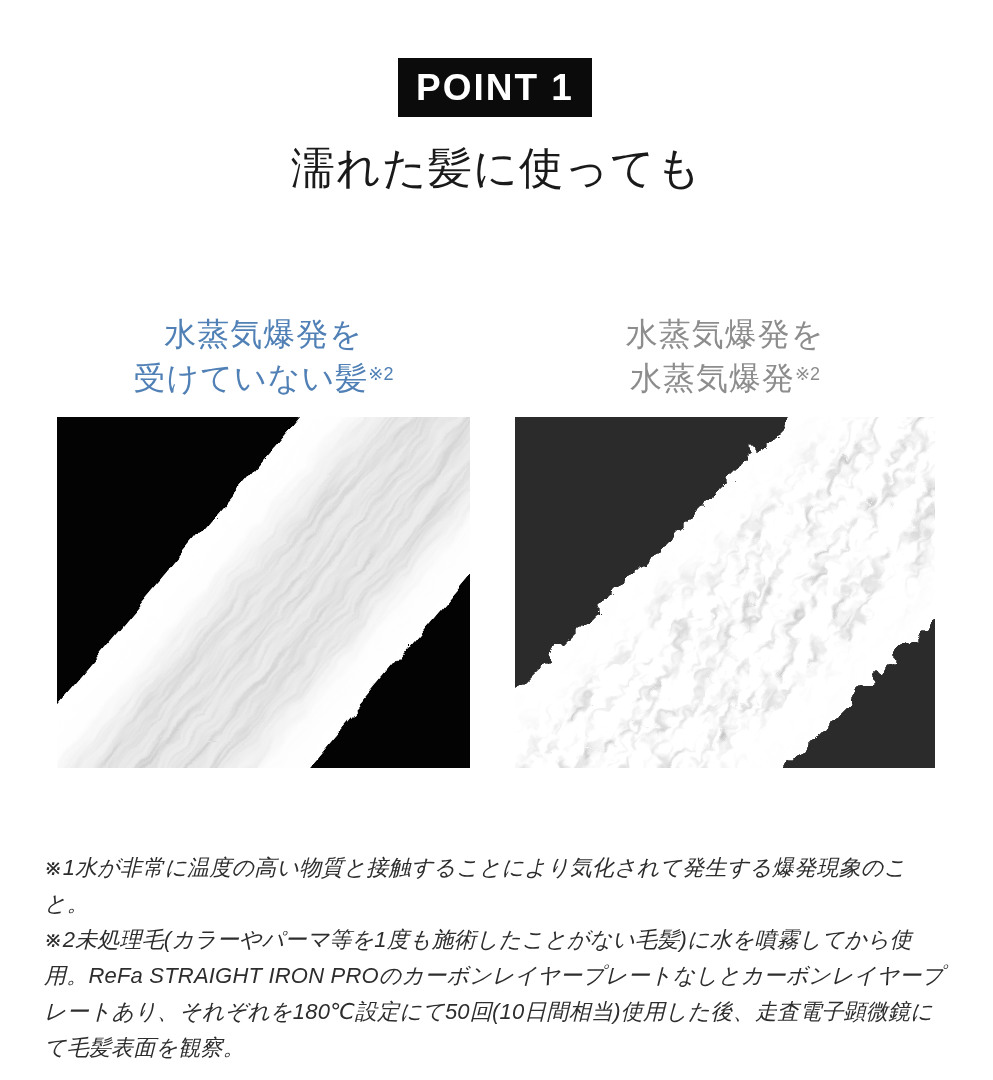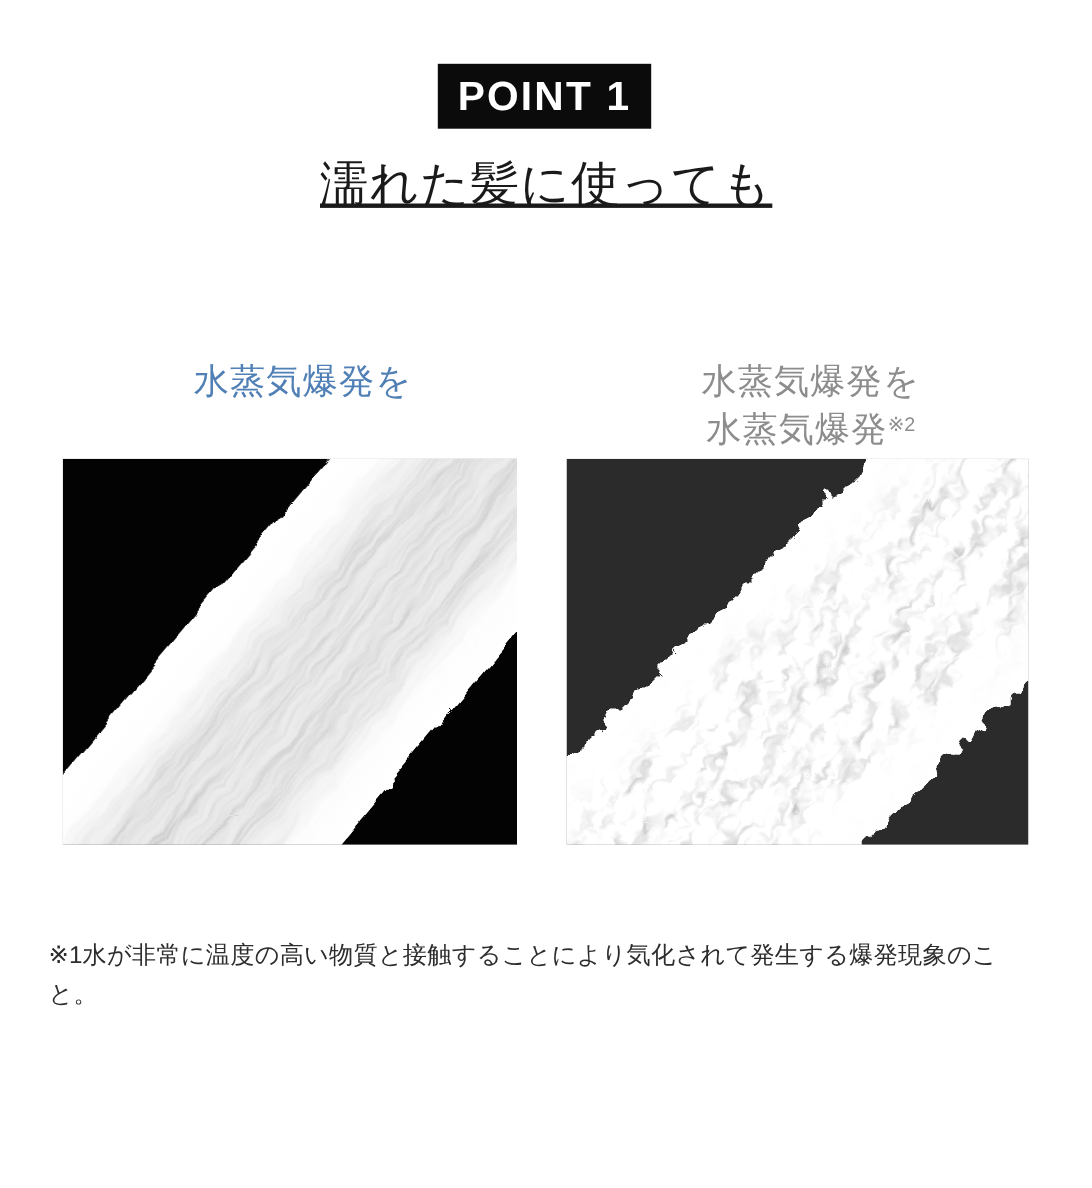--- a/index.html
+++ b/index.html
@@ -17,61 +17,62 @@
     display:flex;align-items:center;justify-content:center;
     font-size:37px;font-weight:bold;letter-spacing:2px;
   }
 
   
   .heading{
     position:absolute;left:0;top:136px;width:993px;margin:0;
     text-align:center;color:#1a1a1a;
     font-size:44px;font-weight:500;line-height:64px;letter-spacing:1px;
   }
-  .h-line{display:block;white-space:nowrap;text-decoration:underline;}
+  .h-line{display:block;white-space:nowrap;}
   .ref1{font-size:24px;font-weight:500;vertical-align:14px;letter-spacing:0;}
 
   
   .col-label{
-    position:absolute;top:314px;margin:12px;text-align:center;
+    position:absolute;top:314px;margin:0;text-align:center;
     font-size:32px;line-height:40px;font-weight:500;letter-spacing:1px;
   }
   .col-label .l-line{display:block;white-space:nowrap;}
   .col-left{left:57px;width:413px;color:#5080b5;}
   .col-right{left:515px;width:420px;color:#8d8d8d;}
   .ref2{font-size:18px;vertical-align:9px;letter-spacing:0;}
 
   
   .sem{position:absolute;top:417px;display:block;}
   .sem-left{left:57px;width:413px;height:351px;}
   .sem-right{left:515px;width:420px;height:351px;}
 
   
   .footnotes{
     position:absolute;left:44px;top:850px;width:905px;
     color:#2d2d2d;font-size:22px;line-height:36px;letter-spacing:0.2px;
     text-align:left;
   }
-  .footnotes p{margin:0;}
+  .footnotes p{margin:0;font-style:italic;}
 </style>
 </head>
 <body>
 
 <div class="page">
 
   <div class="badge">
     <span>POINT 1</span>
   </div>
 
   <h1 class="heading">
     <span class="h-line">濡れた髪に使っても</span>
   </h1>
 
   <p class="col-label col-left">
     <span class="l-line">水蒸気爆発を</span>
+    <span class="l-line"><span>受けていない髪</span><sup class="ref2">※2</sup></span>
   </p>
 
   <p class="col-label col-right">
     <span class="l-line">水蒸気爆発を</span>
     <span class="l-line"><span>水蒸気爆発</span><sup class="ref2">※2</sup></span>
   </p>
 
   <svg class="sem sem-left" viewBox="0 0 413 351" preserveAspectRatio="none">
     <defs>
       <linearGradient id="edgeL" x1="0" y1="0" x2="0" y2="1">
@@ -139,15 +140,16 @@
     <g filter="url(#dispR)">
       <g transform="rotate(-45 210 175.5)">
         <rect x="-265" y="92" width="950" height="244" fill="#bdbdbd" filter="url(#texR)"></rect>
         <rect x="-265" y="92" width="950" height="244" fill="url(#edgeR)"></rect>
       </g>
     </g>
   </svg>
 
   <div class="footnotes">
     <p>※1水が非常に温度の高い物質と接触することにより気化されて発生する爆発現象のこと。</p>
+    <p>※2未処理毛(カラーやパーマ等を1度も施術したことがない毛髪)に水を噴霧してから使用。ReFa STRAIGHT IRON PROのカーボンレイヤープレートなしとカーボンレイヤープレートあり、それぞれを180℃設定にて50回(10日間相当)使用した後、走査電子顕微鏡にて毛髪表面を観察。</p>
   </div>
 
 </div>
 
 </body></html>

